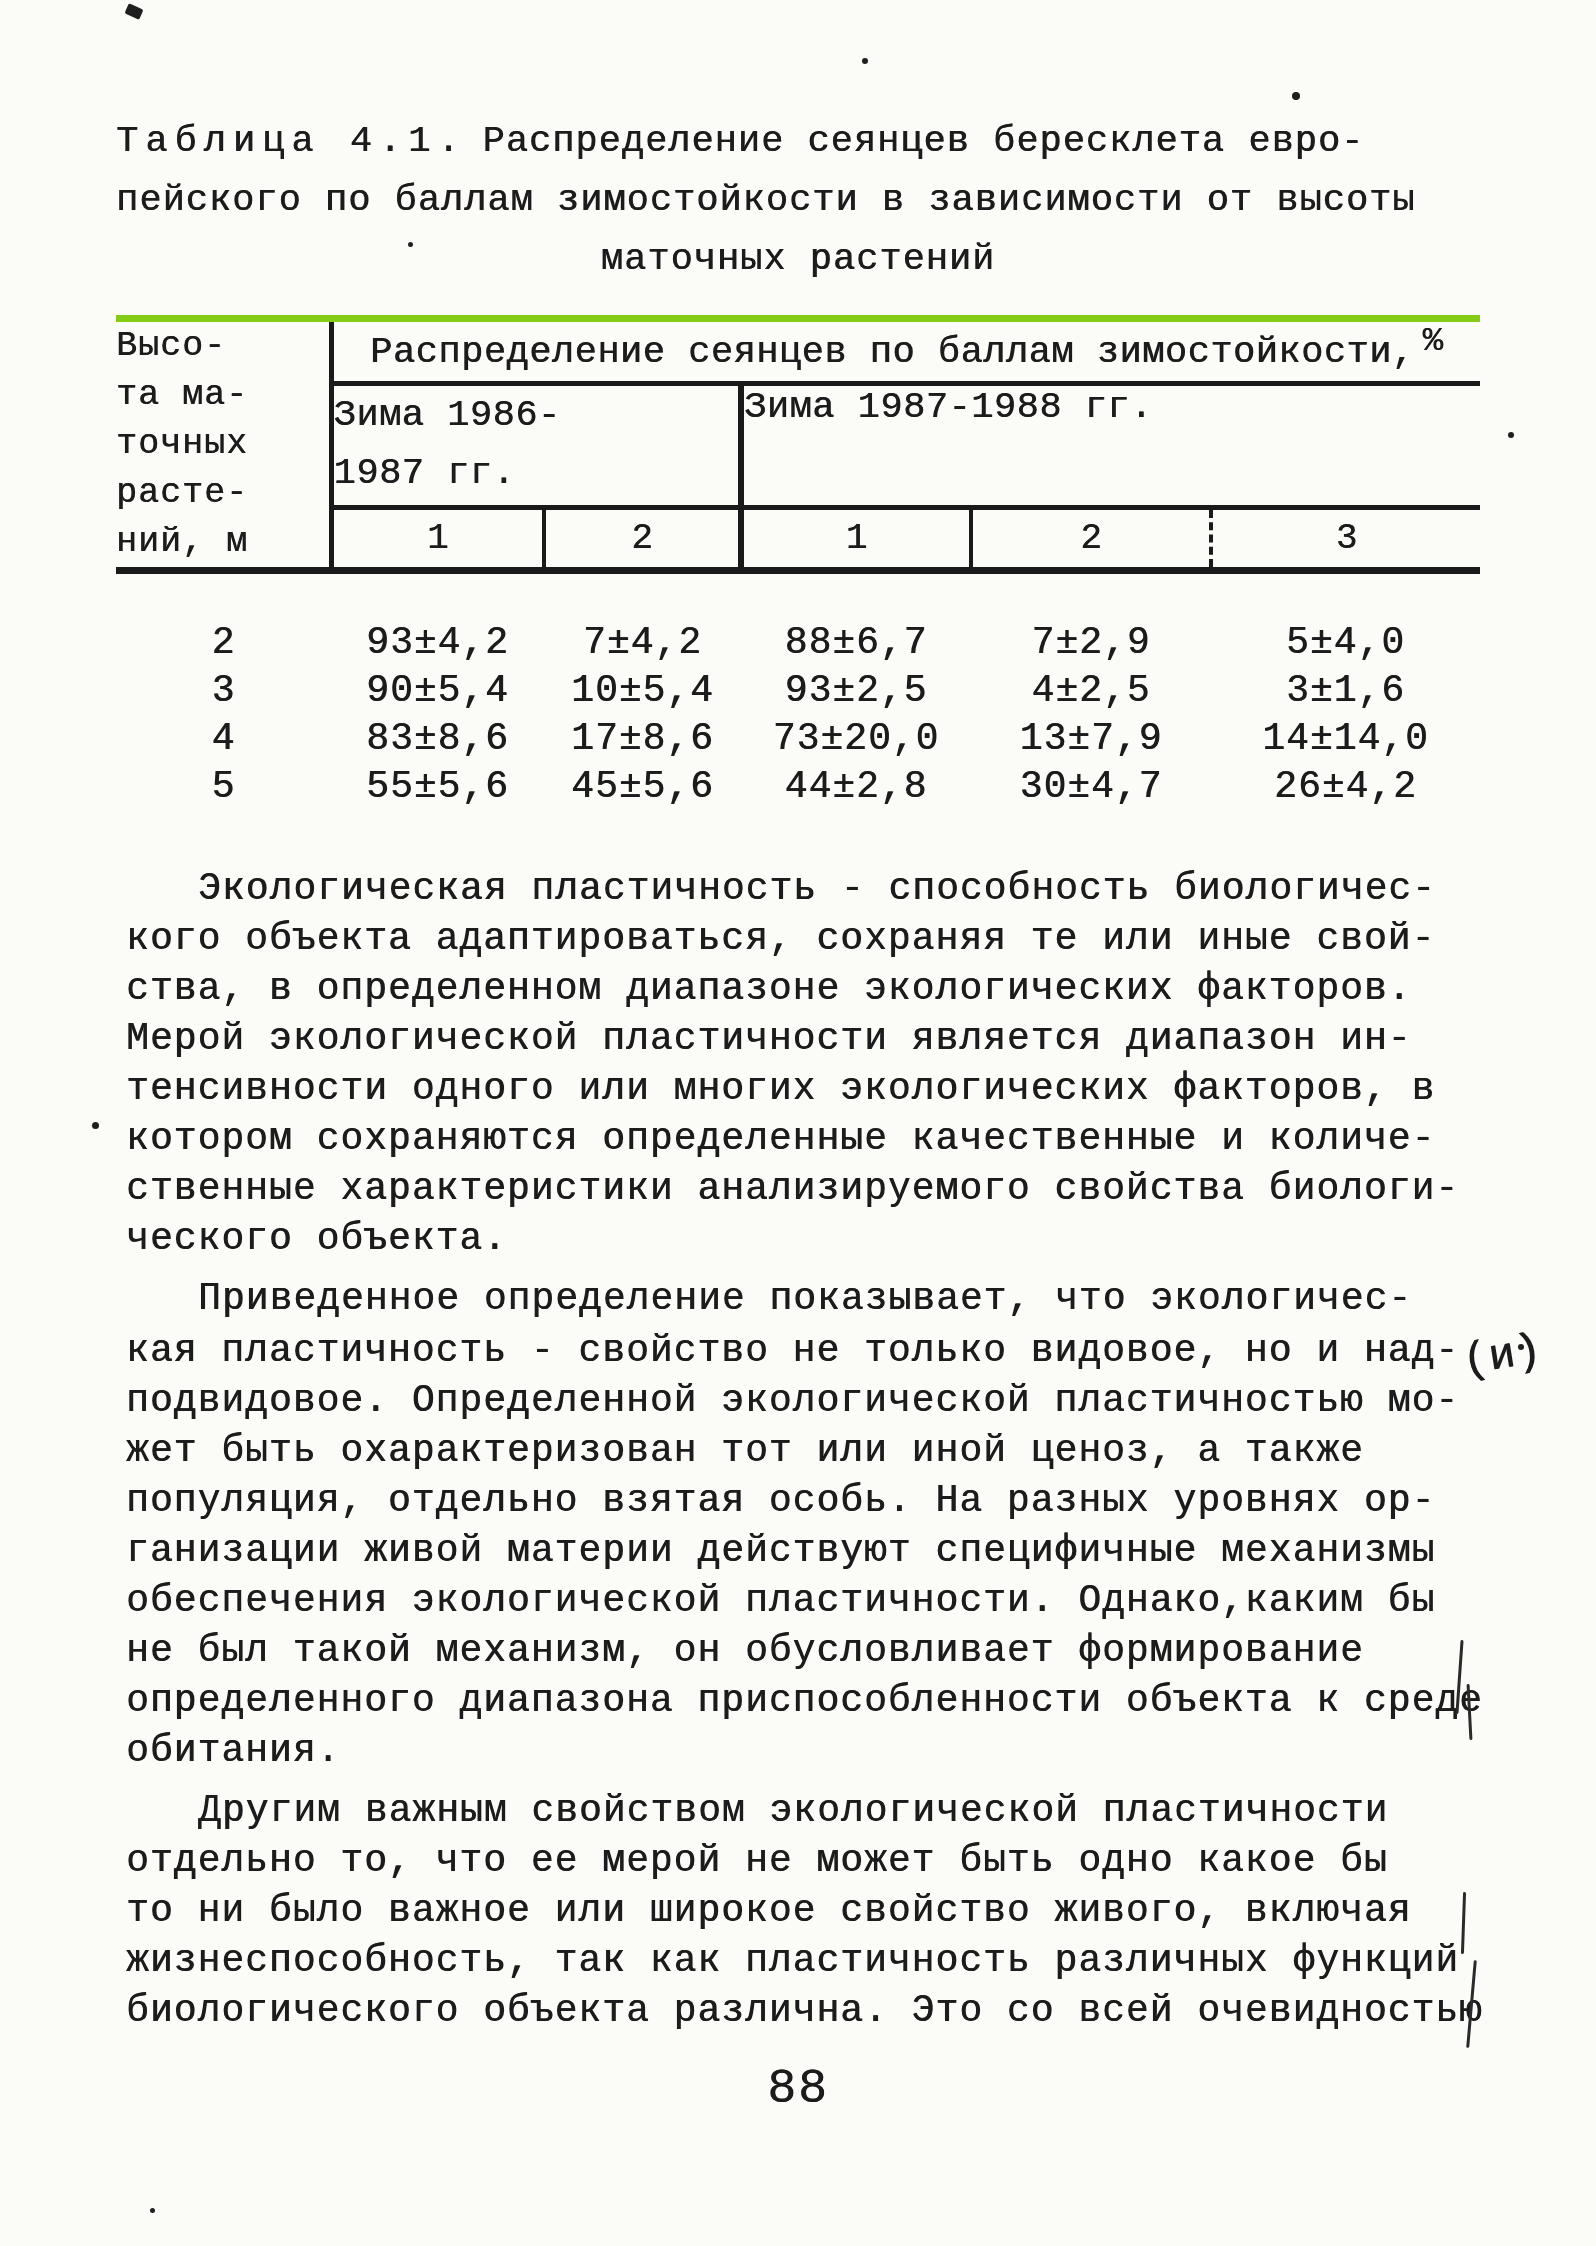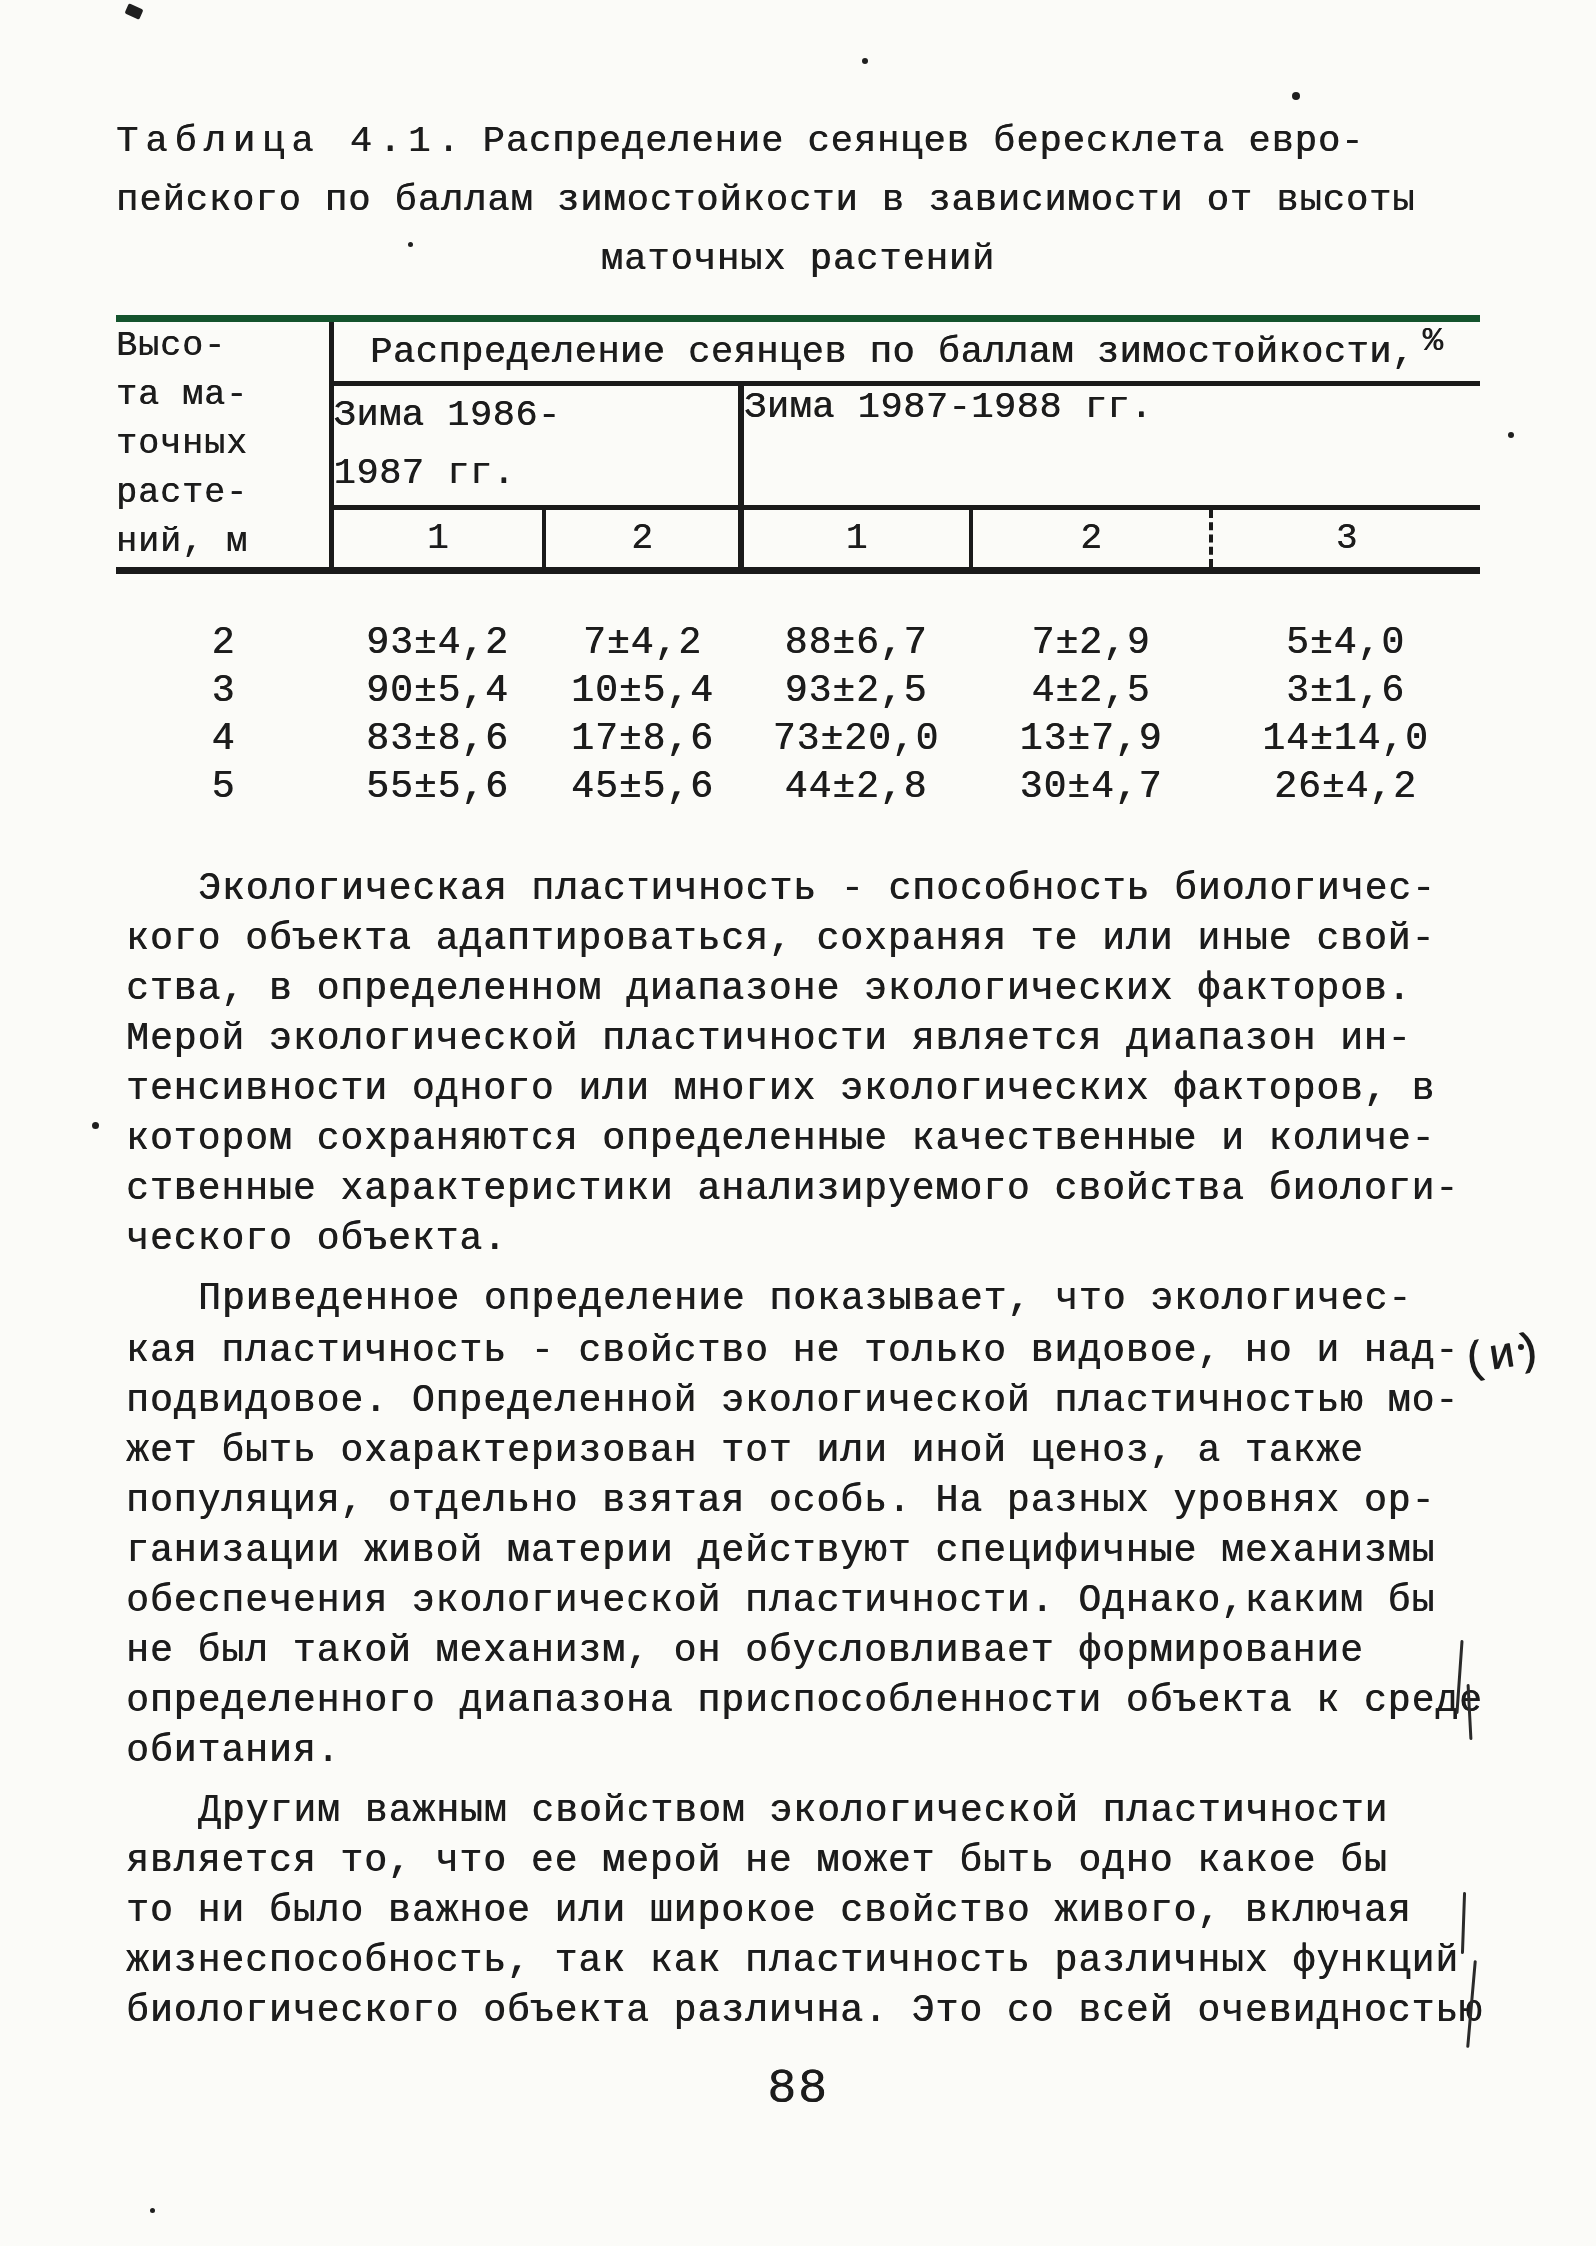--- a/index.html
+++ b/index.html
@@ -16,21 +16,21 @@
     overflow:hidden;
   }
   
   .title-block{font-size:37px;line-height:59px;letter-spacing:1px;}
   .t-prefix{letter-spacing:7px;margin-right:16px;}
   .t-center{text-align:center;}
   
   .data-table{
     border-collapse:collapse;table-layout:fixed;
     width:1364px;margin-top:26px;
-    border-top:7px solid #14532d;
+    border-top:7px solid #84cc16;
   }
   .data-table th,.data-table td{font-weight:normal;padding:0;}
   .c0{width:215px}.c1{width:213px}.c2{width:197px}.c3{width:230px}.c4{width:240px}.c5{width:269px}
   .c0h{
     border-right:5px solid #1a1a1a;border-bottom:7px solid #1a1a1a;
     font-size:35px;line-height:49px;letter-spacing:1px;
     text-align:left;vertical-align:top;
     padding:6px 0 0 6px;white-space:pre-line;
   }
   .spanh{
@@ -197,21 +197,21 @@
       <div class="line">жет быть охарактеризован тот или иной ценоз, а также</div>
       <div class="line">популяция, отдельно взятая особь. На разных уровнях ор-</div>
       <div class="line">ганизации живой материи действуют специфичные механизмы</div>
       <div class="line">обеспечения экологической пластичности. Однако,каким бы</div>
       <div class="line">не был такой механизм, он обусловливает формирование</div>
       <div class="line">определенного диапазона приспособленности объекта к среде</div>
       <div class="line">обитания.</div>
     </div>
     <div class="para">
       <div class="line indent">Другим важным свойством экологической пластичности</div>
-      <div class="line">является то, что ее мерой не может быть одно какое  бы</div>
+      <div class="line">отдельно то, что ее мерой не может быть одно какое  бы</div>
       <div class="line">то ни было важное или широкое свойство живого, включая</div>
       <div class="line">жизнеспособность, так как пластичность различных функций</div>
       <div class="line">биологического объекта различна. Это со всей очевидностью</div>
     </div>
   </main>
 
   <div class="pageno">88</div>
 
   <div class="mark mark1"></div>
   <div class="mark mark2"></div>

